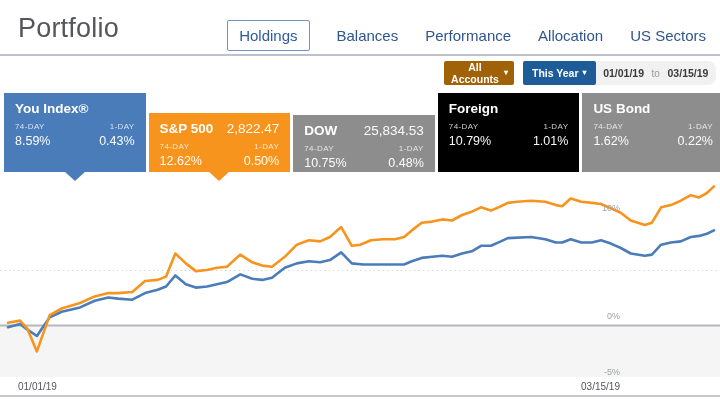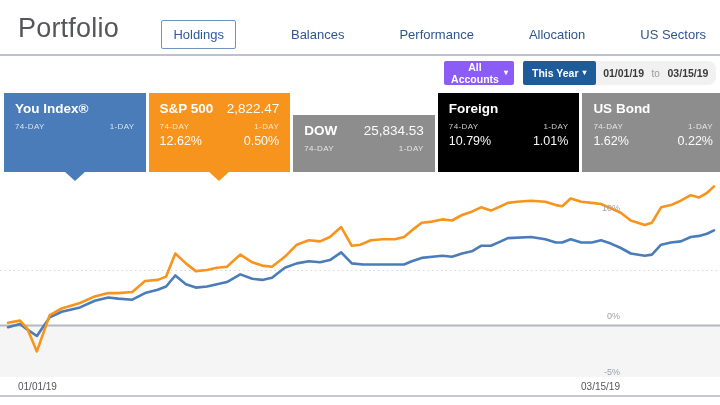--- a/index.html
+++ b/index.html
@@ -3,26 +3,26 @@
 <meta charset="utf-8">
 <style>
   html,body{margin:0;padding:0;background:#fff;}
   .page{position:relative;width:720px;height:405px;background:#fff;overflow:hidden;
         font-family:"Liberation Sans",sans-serif;-webkit-font-smoothing:antialiased;}
 
   
   .page-title{position:absolute;left:18px;top:13px;font-size:27px;font-weight:400;
               color:#55565a;letter-spacing:.2px;}
   .tabs{position:absolute;right:14px;top:20px;display:flex;align-items:center;gap:27px;}
-  .tab{font-size:13px;color:#30568c;cursor:pointer;white-space:nowrap;margin-left:28px;}
+  .tab{font-size:15px;color:#30568c;cursor:pointer;white-space:nowrap;}
   .tab.active{border:1px solid #6f94c4;border-radius:2px;padding:6px 11px;color:#2d5a9e;}
   .header-divider{position:absolute;left:0;top:54px;width:720px;height:2px;background:#bcc2cc;}
 
   
-  .acct-btn{position:absolute;left:444px;top:61px;width:70px;height:24px;background:#8b5cf6;
+  .acct-btn{position:absolute;left:444px;top:61px;width:70px;height:24px;background:#a16207;
             color:#fff;font-size:10.5px;font-weight:bold;border:none;border-radius:2px;
             display:flex;align-items:center;justify-content:center;gap:4px;cursor:pointer;}
   .range-strip{position:absolute;left:523px;top:61px;width:193px;height:24px;background:#f1f1f2;
                display:flex;align-items:center;border-radius:8px;}
   .tf-btn{height:24px;background:#1d5c99;color:#fff;font-size:10.5px;font-weight:bold;border:none;
           border-radius:2px;padding:0 9px;display:flex;align-items:center;gap:4px;cursor:pointer;}
   .caret{font-size:8px;line-height:1;}
   .date-span{flex:1;display:flex;align-items:center;justify-content:space-evenly;}
   .date-val{font-size:10.5px;font-weight:bold;color:#3a3a3a;cursor:pointer;}
   .date-to{font-size:10px;color:#9a9a9a;}
@@ -86,24 +86,28 @@
 
     <div class="index-card selected" style="background: rgb(74, 124, 186);">
       <div class="card-top">
         <span class="card-title">You Index®</span>
         <span class="card-value"></span>
       </div>
       <div class="card-labels">
         <span>74-DAY</span>
         <span>1-DAY</span>
       </div>
+      <div class="card-vals">
+        <span>8.59%</span>
+        <span>0.43%</span>
+      </div>
       <div class="pointer" style="border-top-color: rgb(74, 124, 186);"></div>
     </div>
 
-    <div class="index-card selected" style="background: rgb(247, 148, 29);">
+    <div class="index-card selected" style="background: rgb(247, 148, 29); margin-top: 20px;">
       <div class="card-top">
         <span class="card-title">S&amp;P 500</span>
         <span class="card-value">2,822.47</span>
       </div>
       <div class="card-labels">
         <span>74-DAY</span>
         <span>1-DAY</span>
       </div>
       <div class="card-vals">
         <span>12.62%</span>
@@ -113,20 +117,24 @@
     </div>
 
     <div class="index-card" style="background: rgb(141, 141, 141); margin-top: 22px;">
       <div class="card-top">
         <span class="card-title">DOW</span>
         <span class="card-value">25,834.53</span>
       </div>
       <div class="card-labels">
         <span>74-DAY</span>
         <span>1-DAY</span>
+      </div>
+      <div class="card-vals">
+        <span>10.75%</span>
+        <span>0.48%</span>
       </div>
 
     </div>
 
     <div class="index-card" style="background: #000000;">
       <div class="card-top">
         <span class="card-title">Foreign</span>
         <span class="card-value"></span>
       </div>
       <div class="card-labels">

